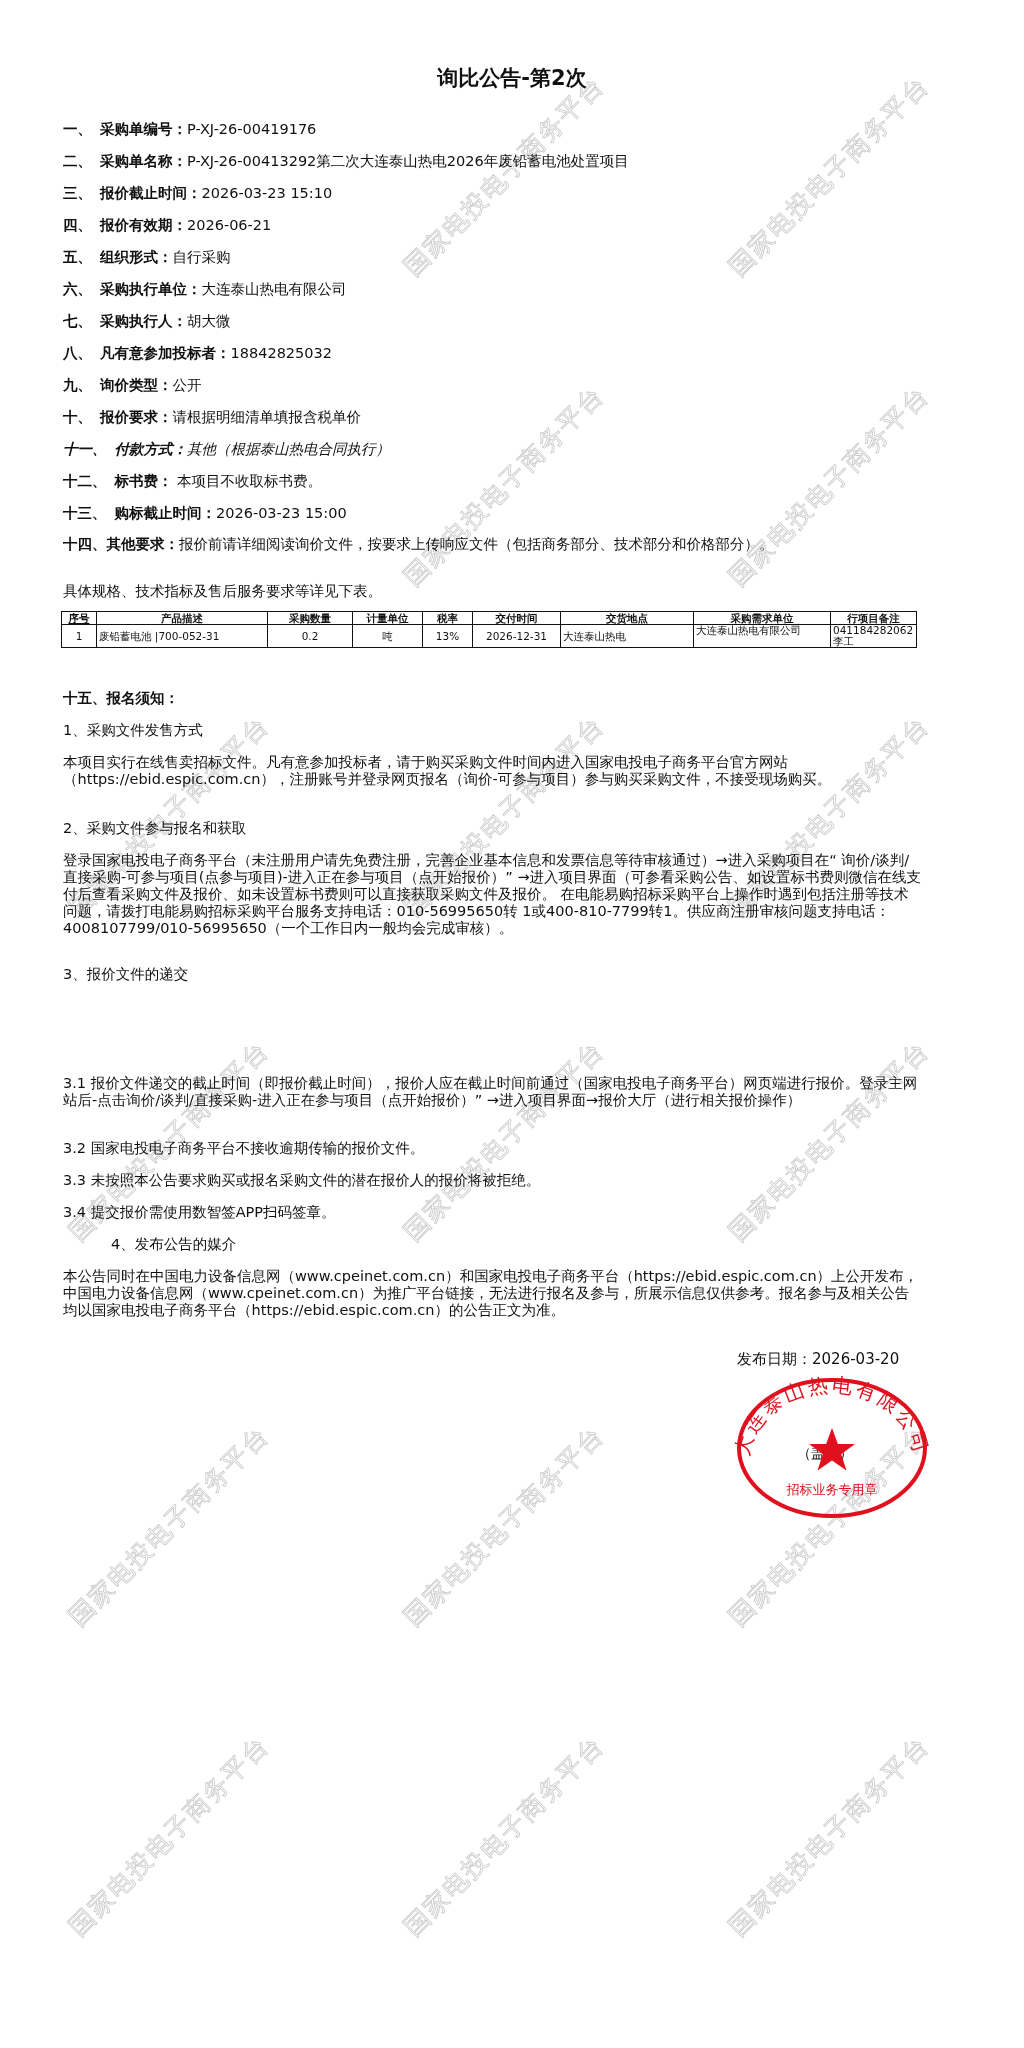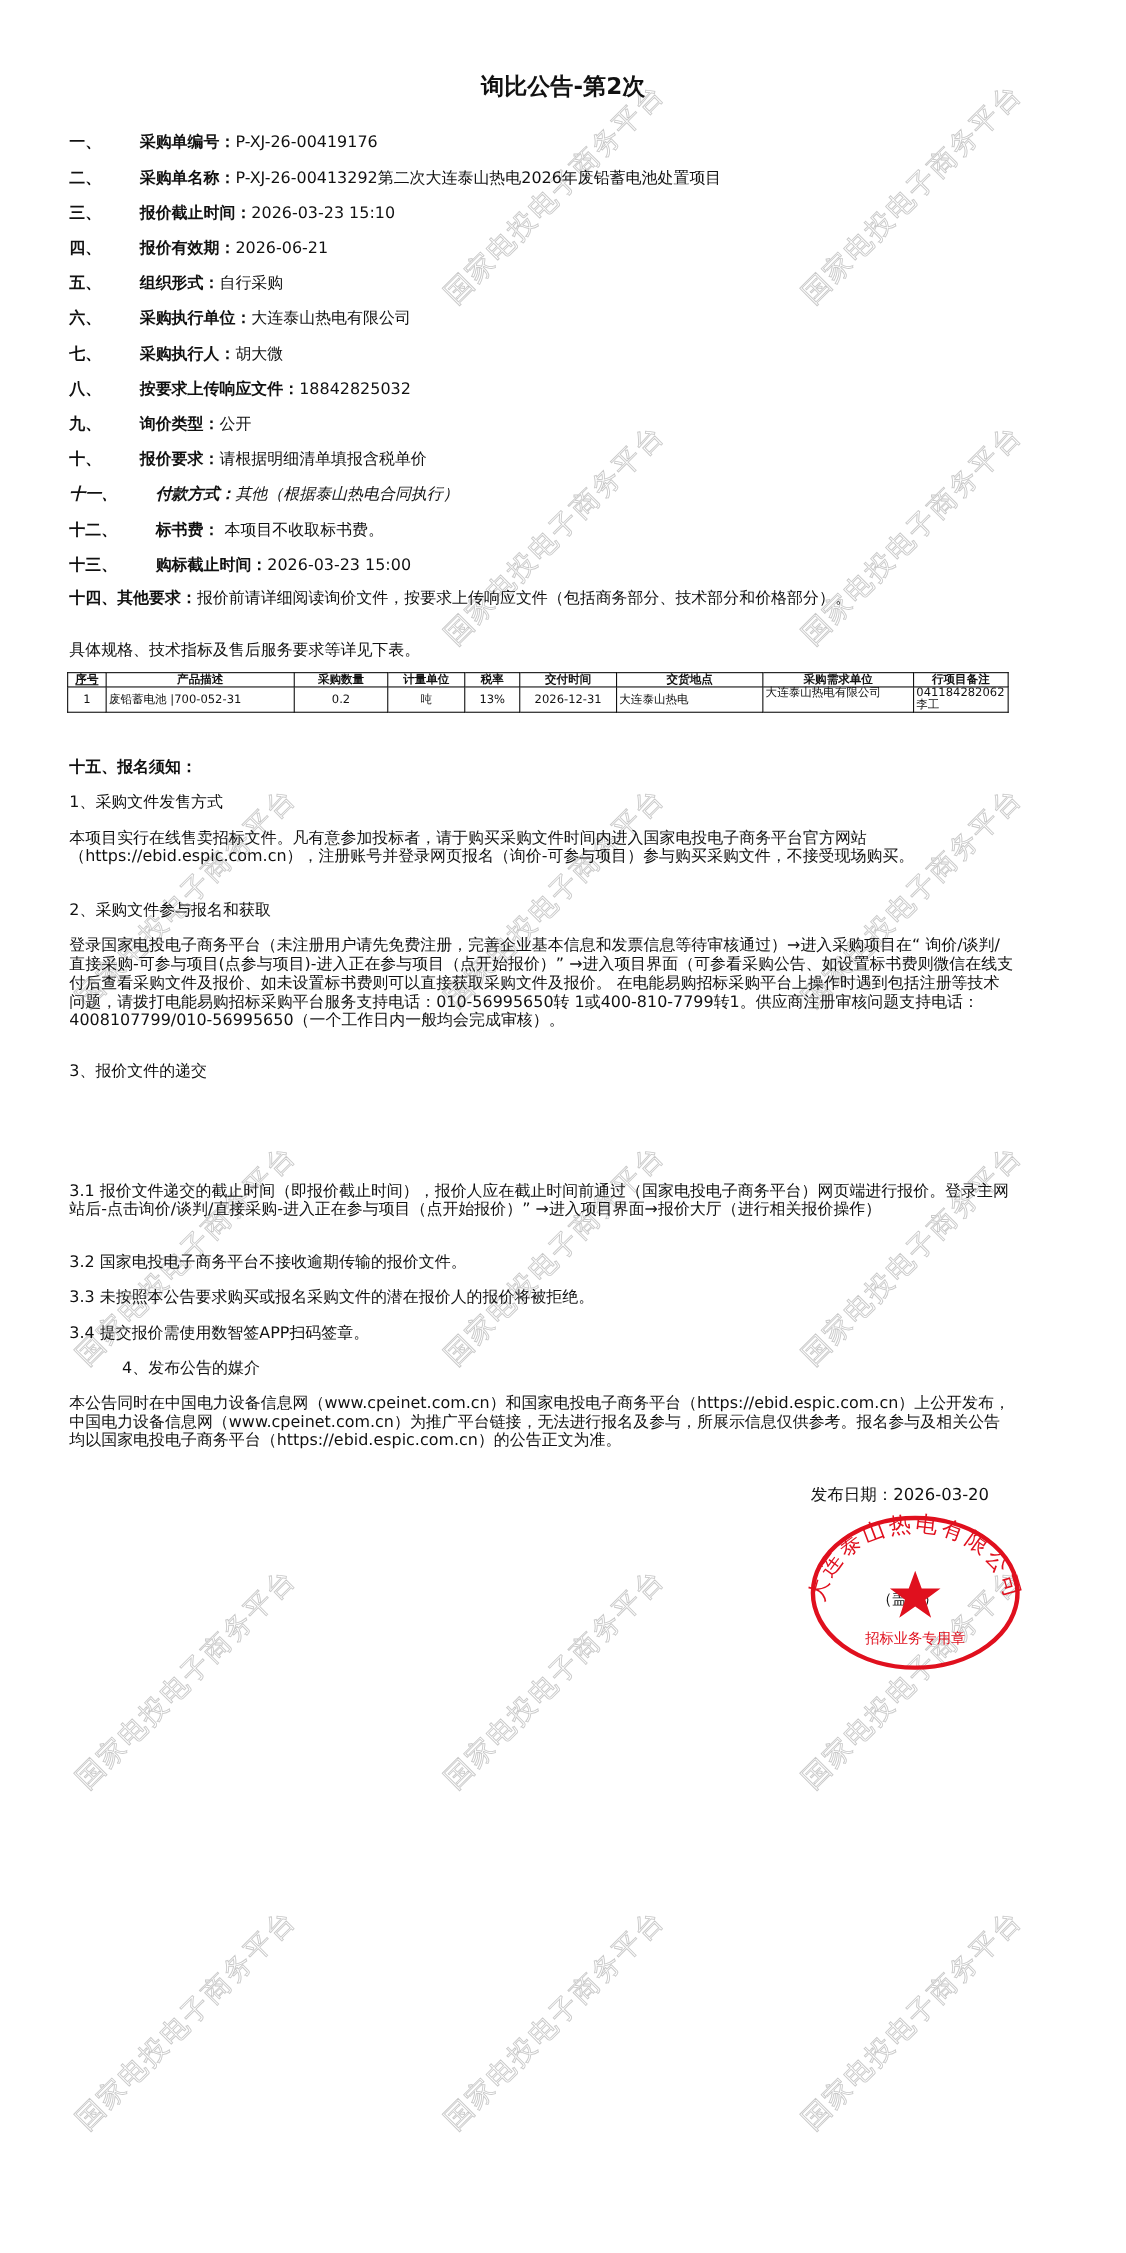--- a/index.html
+++ b/index.html
@@ -10,21 +10,21 @@
   .wm-layer { position:absolute; left:0; top:0; width:1024px; height:2048px; pointer-events:none; z-index:0; }
   .wm { position:absolute; font-size:25px; letter-spacing:2px; color:transparent;
         -webkit-text-stroke:0.8px #c9c9c9; white-space:nowrap;
         transform-origin:left bottom; transform:rotate(-45deg); }
 
   .content { position:absolute; left:0; top:0; width:1024px; z-index:1; }
   .title { position:absolute; left:0; width:1024px; top:64px; text-align:center;
            font-size:21px; font-weight:bold; }
 
   .field { position:absolute; left:63px; font-size:14.5px; white-space:nowrap; }
-  .field .k { font-weight:bold;margin-left:27px; }
+  .field .k { font-weight:bold; }
   .field .idx { font-weight:bold; margin-right:8px; }
 
   .para { position:absolute; left:63px; width:860px; font-size:14.5px; line-height:17px; }
   .para b { font-weight:bold;margin-top:25px; }
 
   table.items { position:absolute; left:61px; top:611px; border-collapse:collapse;
                 font-size:10.5px; }
   table.items td, table.items th { border:1.5px solid #111; padding:0 2px; height:12px; line-height:12px; }
   table.items th { font-weight:bold; text-align:center; height:11px; }
   table.items td { height:20px; vertical-align:middle; }
@@ -76,21 +76,21 @@
     <div class="field" style="top:248px;">
       <span class="idx">五、</span><span class="k">组织形式：</span><span>自行采购</span>
     </div>
     <div class="field" style="top:280px;">
       <span class="idx">六、</span><span class="k">采购执行单位：</span><span>大连泰山热电有限公司</span>
     </div>
     <div class="field" style="top:312px;">
       <span class="idx">七、</span><span class="k">采购执行人：</span><span>胡大微</span>
     </div>
     <div class="field" style="top:344px;">
-      <span class="idx">八、</span><span class="k">按要求上传响应文件：</span><span>18842825032</span>
+      <span class="idx">八、</span><span class="k">凡有意参加投标者：</span><span>18842825032</span>
     </div>
     <div class="field" style="top:376px;">
       <span class="idx">九、</span><span class="k">询价类型：</span><span>公开</span>
     </div>
     <div class="field" style="top:408px;">
       <span class="idx">十、</span><span class="k">报价要求：</span><span>请根据明细清单填报含税单价</span>
     </div>
     <div class="field" style="top:440px;font-style:italic;">
       <span class="idx">十一、</span><span class="k">付款方式：</span><span>其他（根据泰山热电合同执行）</span>
     </div>

